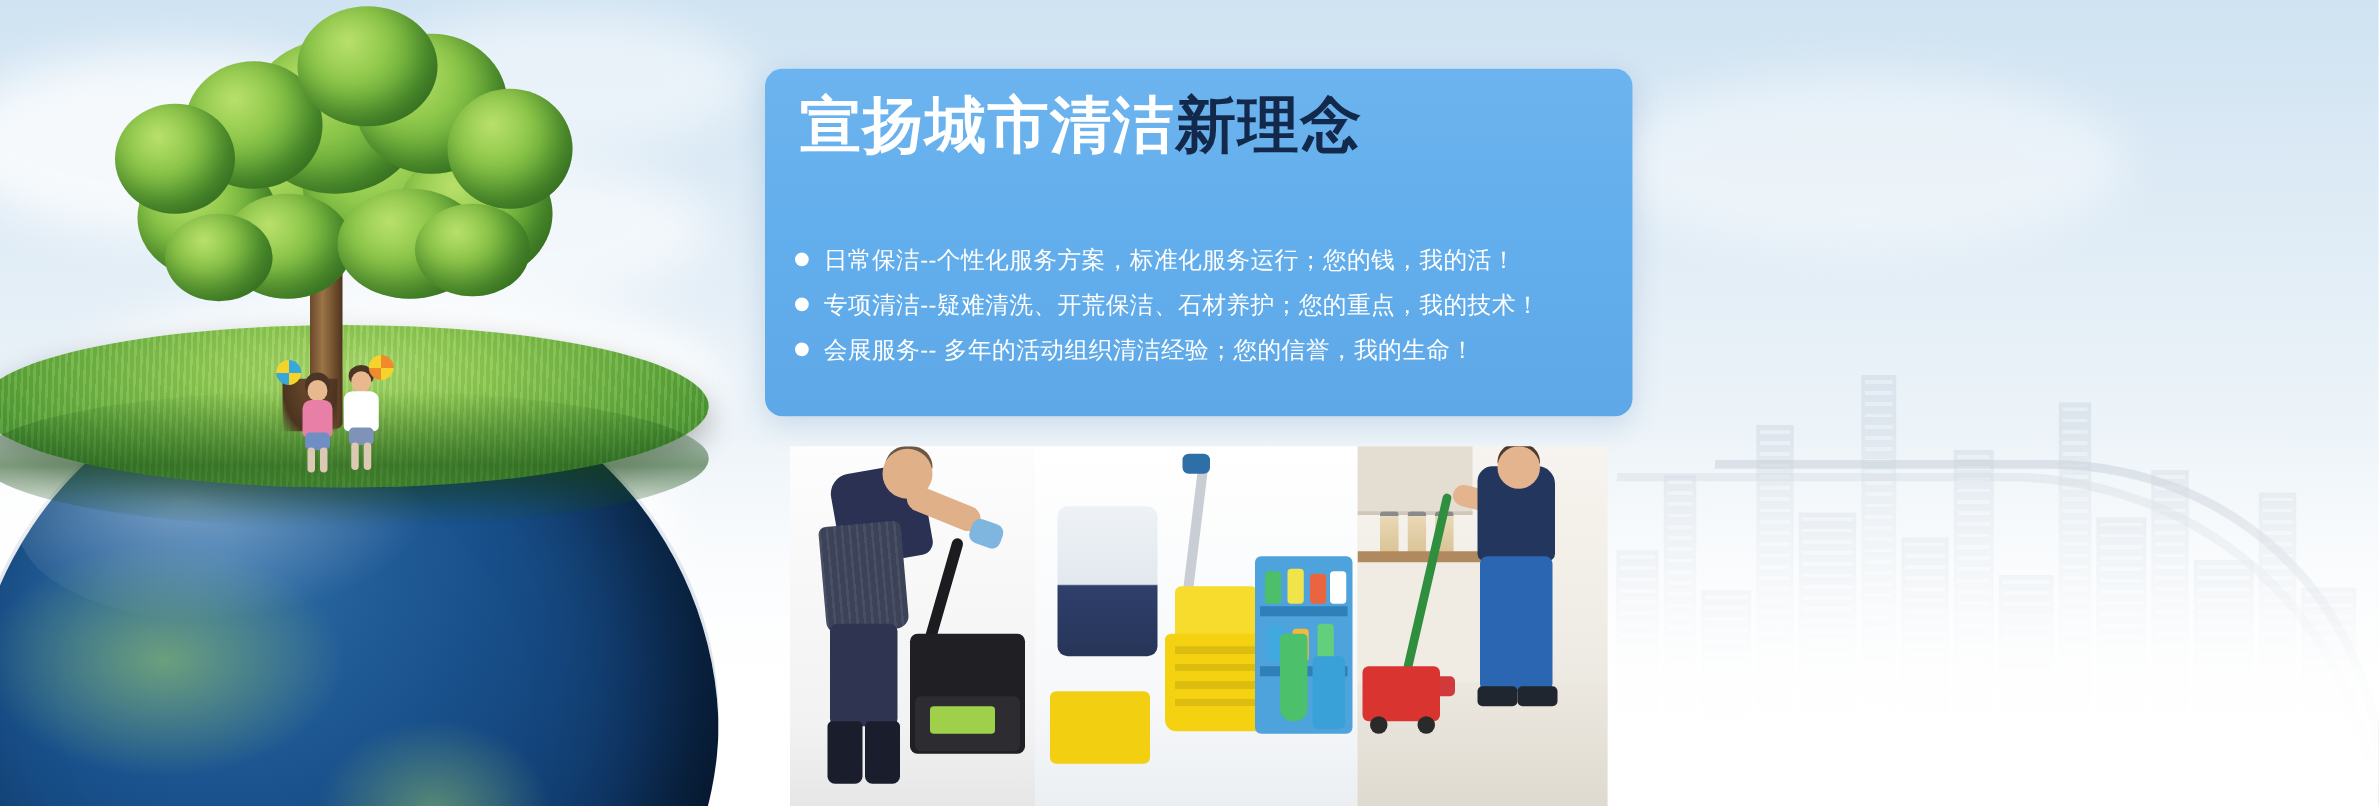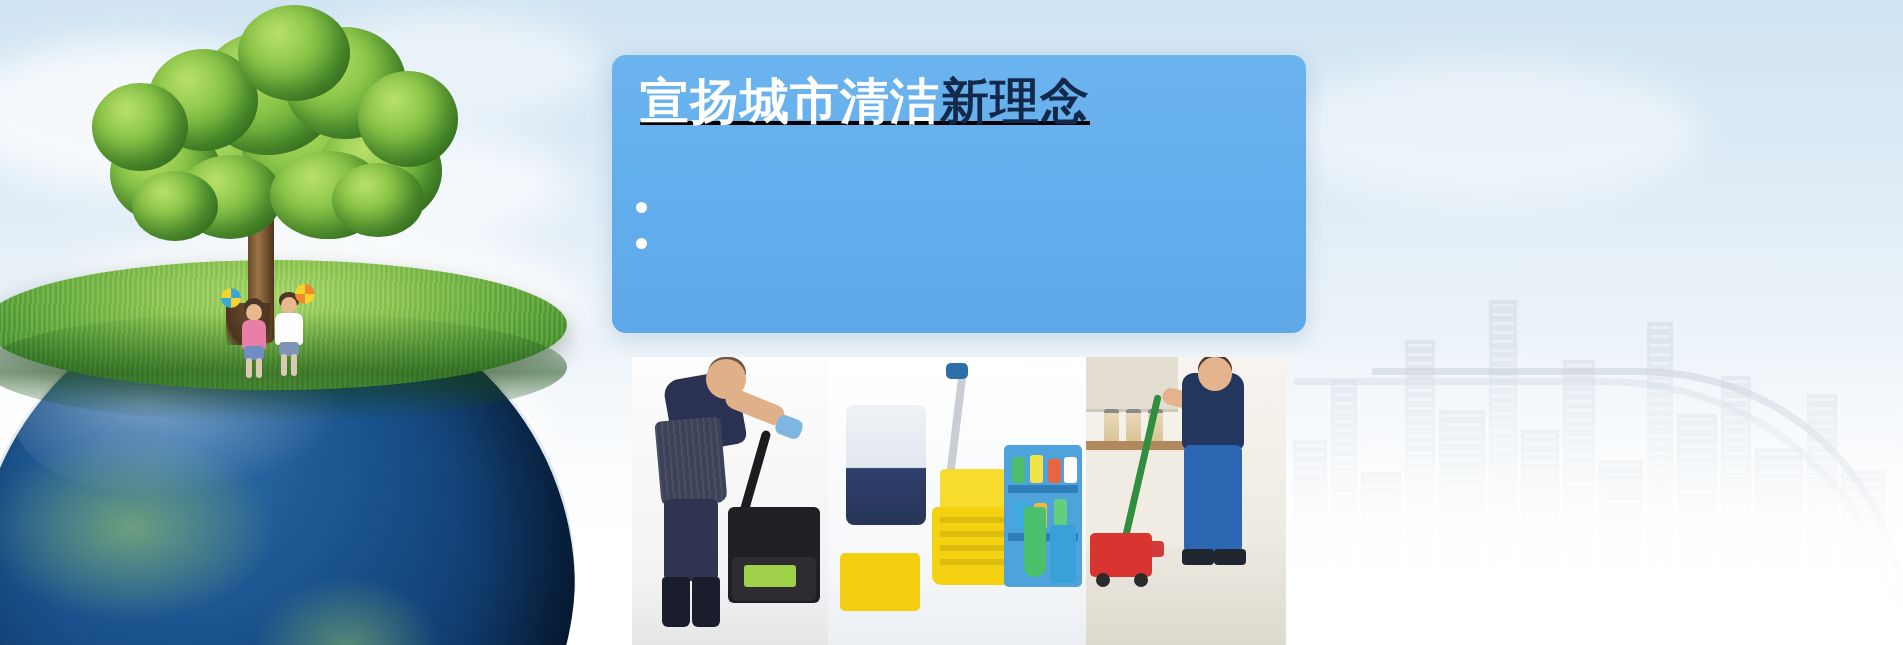--- a/index.html
+++ b/index.html
@@ -74,21 +74,21 @@
   .kid .hair{position:absolute;border-radius:50% 50% 40% 40%;background:#4a3526;}
   .kid .body{position:absolute;}
   .kid .leg{position:absolute;background:#dcc9b4;border-radius:3px;}
 
   
   .card{position:absolute;left:612px;top:55px;width:694px;height:278px;
     border-radius:14px;
     background:linear-gradient(180deg,#6cb4ef 0%,#63aeec 45%,#5ea8e8 100%);
     box-shadow:0 6px 22px rgba(40,100,160,.18);}
   .card-title{position:absolute;left:28px;top:22px;font-size:49px;font-weight:700;
-    letter-spacing:1px;white-space:nowrap;line-height:1;text-decoration:underline;}
+    letter-spacing:1px;white-space:nowrap;line-height:1;}
   .t-white{color:#ffffff;}
   .t-navy{color:#13294b;}
   .card-sub{position:absolute;left:8px;top:88px;font-size:27px;font-weight:700;
     color:#13294b;white-space:nowrap;letter-spacing:.5px;}
   .bullets{position:absolute;left:24px;top:137px;right:10px;}
   .bline{display:flex;align-items:center;height:31px;margin-bottom:5px;white-space:nowrap;}
   .dot{width:11px;height:11px;border-radius:50%;background:#ffffff;flex:0 0 auto;margin-right:12px;}
   .btxt{font-size:19px;color:#ffffff;font-weight:400;letter-spacing:.3px;}
 
   
@@ -250,23 +250,29 @@
   <div class="card">
 
     <div class="card-title">
       <span class="t-white">宣扬城市清洁</span><span class="t-navy">新理念</span>
     </div>
 
 
     <div class="bullets">
       <div class="bline">
         <span class="dot"></span>
+        <span class="btxt">日常保洁--个性化服务方案，标准化服务运行；您的钱，我的活！</span>
       </div>
       <div class="bline">
         <span class="dot"></span>
+        <span class="btxt">专项清洁--疑难清洗、开荒保洁、石材养护；您的重点，我的技术！</span>
+      </div>
+      <div class="bline">
+        <span class="dot"></span>
+        <span class="btxt">会展服务-- 多年的活动组织清洁经验；您的信誉，我的生命！</span>
       </div>
     </div>
   </div>
 
   <div class="photos">
 
     <div class="ph ph1">
       <div class="w1-torso"></div>
       <div class="w1-hair"></div>
       <div class="w1-head"></div>

